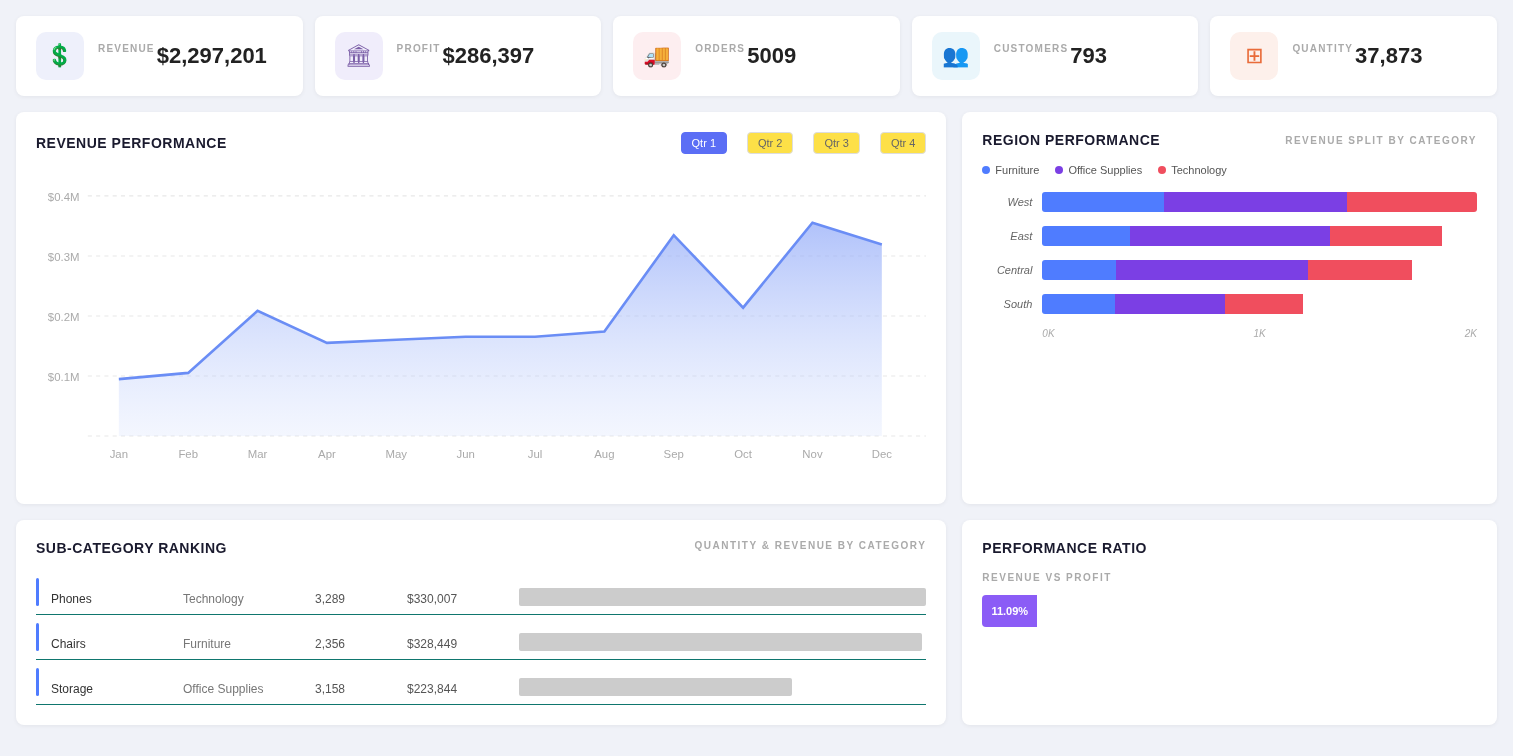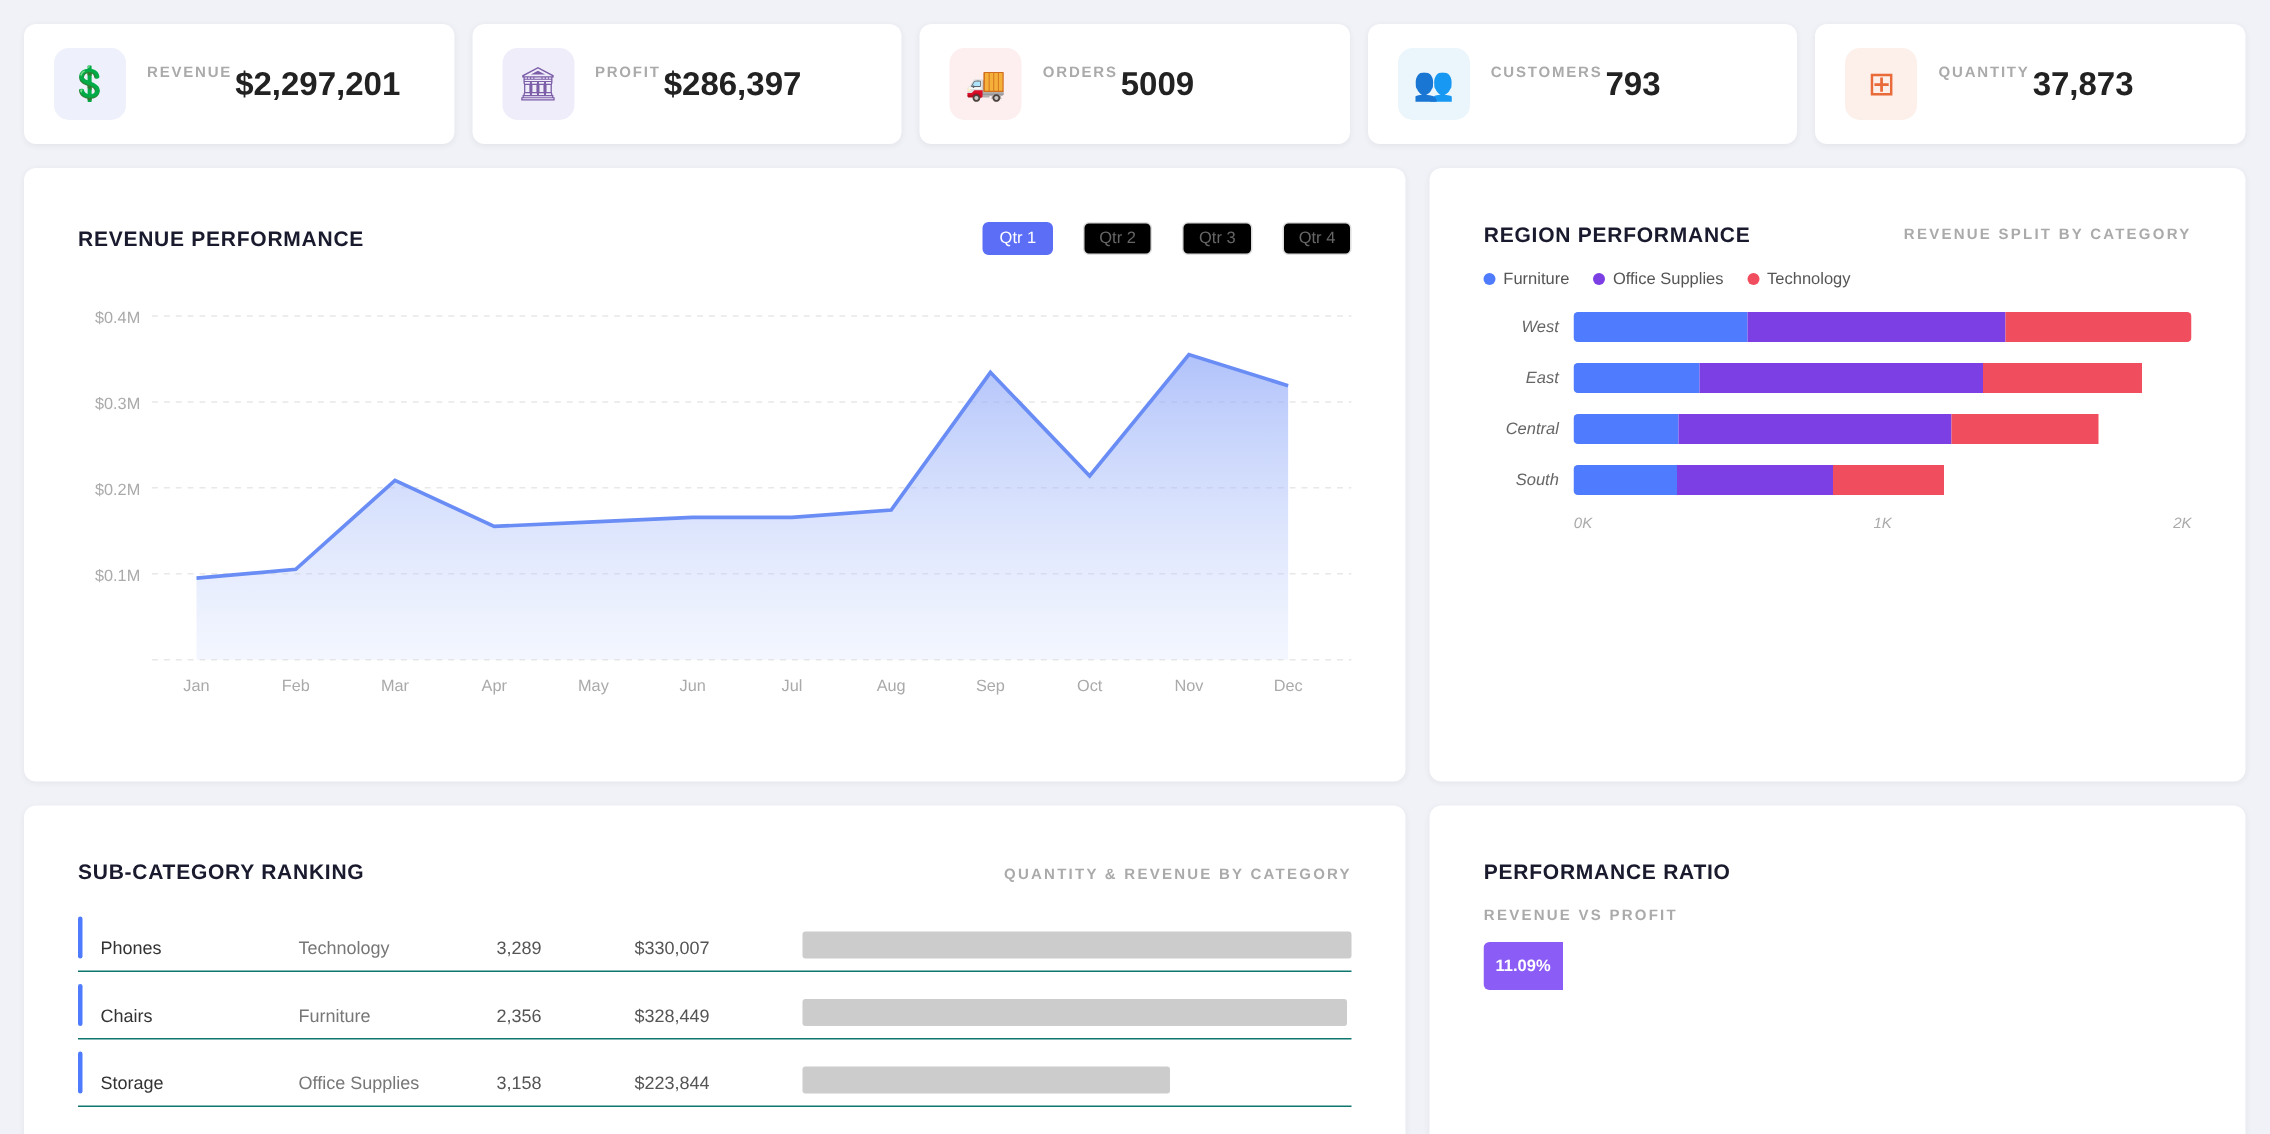--- a/index.html
+++ b/index.html
@@ -27,34 +27,34 @@
     .kpi-info { display: flex; flex-direction: row; gap: 2px; }
     .kpi-label {
       font-size: 10px; font-weight: 600; letter-spacing: 1.2px;
       color: #aaa; text-transform: uppercase;
     }
     .kpi-value { font-size: 22px; font-weight: 700; color: #222; }
 
     
     .main-row { display: flex; gap: 16px; margin-bottom: 16px; }
     .panel {
-      background: #fff; border-radius: 8px; padding: 36px;
+      background: #fff; border-radius: 8px; padding: 20px;
       box-shadow: 0 1px 4px rgba(0,0,0,0.06);
     }
     .panel-left { flex: 1.8; }
     .panel-right { flex: 1; }
 
     .panel-header { display: flex; align-items: center; justify-content: space-between; margin-bottom: 16px; }
     .panel-title { font-size: 14px; font-weight: 800; letter-spacing: 0.5px; color: #1a1a2e; text-transform: uppercase; }
     .panel-subtitle { font-size: 10px; font-weight: 600; letter-spacing: 1.5px; color: #aaa; text-transform: uppercase; }
 
     
     .qtr-buttons { display: flex; gap: 20px; }
     .qtr-btn {
-      border: 1px solid #ddd; background: #000000; padding: 4px 10px;
+      border: 1px solid #ddd; background: #fde047; padding: 4px 10px;
       border-radius: 4px; font-size: 11px; color: #666; cursor: pointer;
     }
     .qtr-btn.active { background: #5b6ef5; color: #fff; border-color: #5b6ef5; }
 
     
     .chart-container { position: relative; }
     .chart-svg { width: 100%; }
 
     
     .legend { display: flex; gap: 16px; margin-bottom: 16px; flex-wrap: wrap; }
@@ -66,21 +66,21 @@
     .bar-label { width: 50px; text-align: right; font-size: 11px; color: #666; }
     .bar-track { flex: 1; display: flex; height: 20px; border-radius: 3px; overflow: hidden; }
     .bar-segment { height: 100%; }
     .bar-axis { display: flex; justify-content: space-between; margin-top: 8px; font-size: 10px; color: #aaa; padding-left: 60px; }
 
     
     .bottom-row { display: flex; gap: 16px; }
     .panel-bottom-left { flex: 1.8; }
     .panel-bottom-right { flex: 1; }
 
-    .sub-header { display: flex; align-items: flex-end; justify-content: space-between; margin-bottom: 14px; }
+    .sub-header { display: flex; align-items: flex-start; justify-content: space-between; margin-bottom: 14px; }
 
     
     .ranking-table { width: 100%; }
     .ranking-row {
       display: flex; align-items: flex-end; padding: 8px 0;
       border-bottom: 1px solid #0f766e; gap: 12px;
     }
     .ranking-indicator { width: 3px; height: 28px; border-radius: 2px; flex-shrink: 0; }
     .ranking-name { width: 120px; font-size: 12px; color: #333; font-weight: 500; }
     .ranking-category { width: 120px; font-size: 12px; color: #777; }

